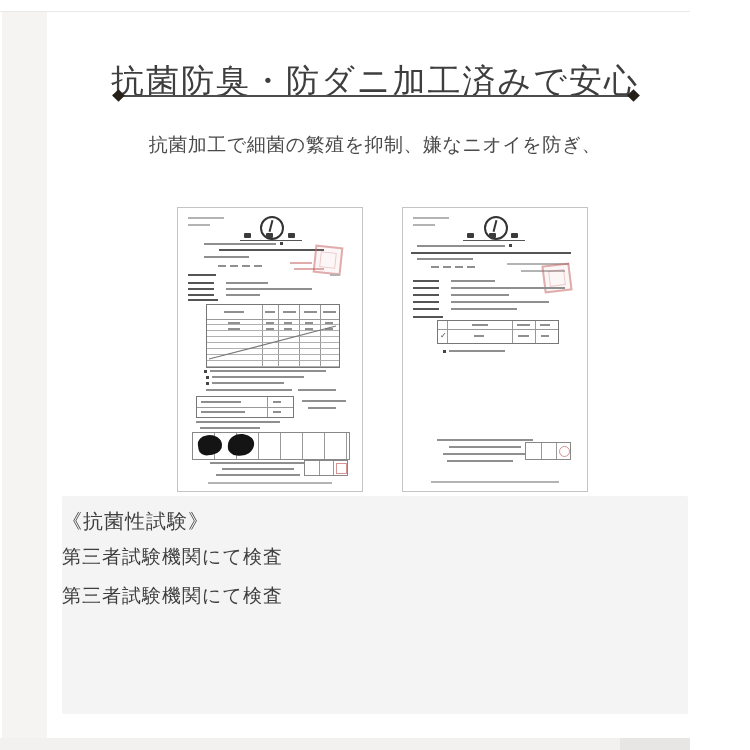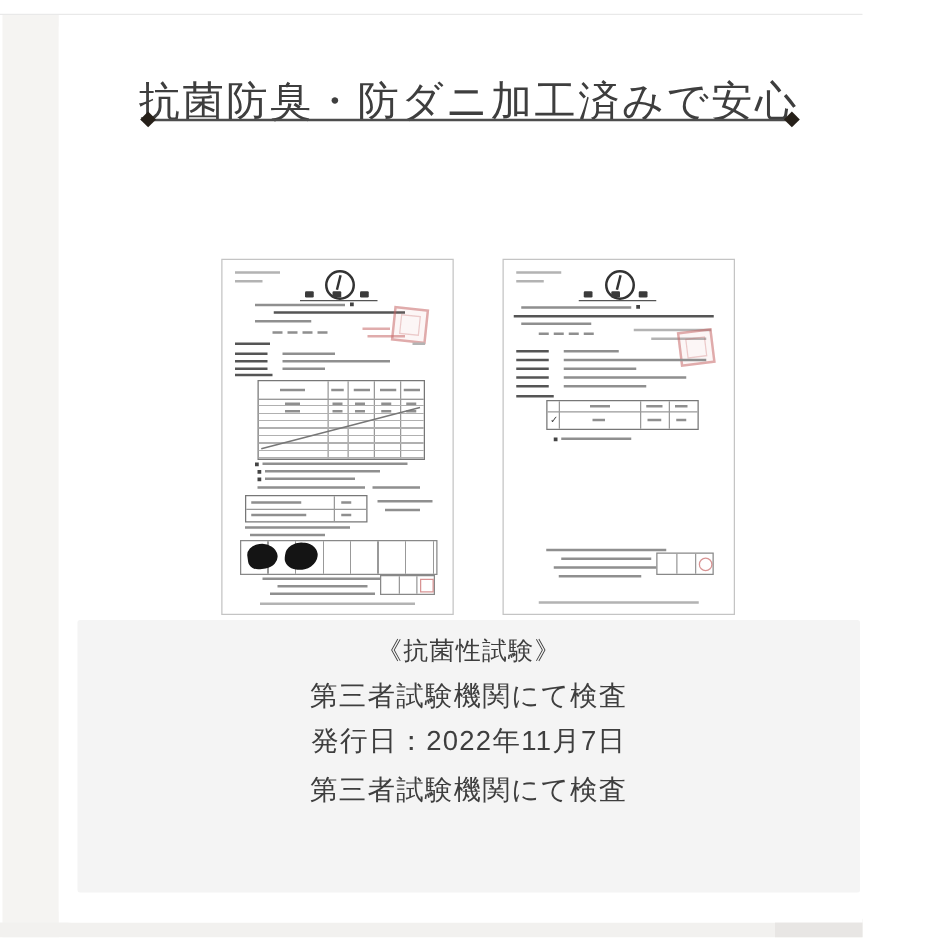--- a/index.html
+++ b/index.html
@@ -50,25 +50,25 @@
   .rows{position:absolute;left:0;right:0;bottom:0;background:repeating-linear-gradient(to bottom,transparent 0 5px,#b0b0b0 5px 6px);}
   .strip{position:absolute;border:1px solid #888;background:repeating-linear-gradient(to right,transparent 0 21px,#999 21px 22px);}
   .blob{position:absolute;background:#141414;}
   .diag{position:absolute;left:0;top:0;pointer-events:none;}
   .stampbox{position:absolute;border:1px solid #888;background:#fff;}
   .redcell{position:absolute;border:1px solid var(--stamp-red);opacity:.7;}
   .check{position:absolute;font-size:8px;line-height:8px;color:#444;}
 
   
   .panel{position:absolute;left:62px;top:496px;width:626px;height:218px;background:var(--panel-bg);border-radius:2px;}
-  .panel .group{text-align:center;color:var(--title-text);letter-spacing:1px;}
+  .panel .group{color:var(--title-text);letter-spacing:1px;}
   .panel .g1{margin-top:7px;}
   .panel .g2{margin-top:3px;}
   .t-name{font-size:20px;line-height:36px;font-weight:500;}
-  .t-row{font-size:22px;line-height:36px;}
+  .t-row{font-size:19px;line-height:36px;font-family:Liberation Serif, serif;}
 </style>
 </head>
 <body>
 
 <div class="stage">
 
   <div class="top-line"></div>
   <div class="band-left"></div>
   <div class="band-right"></div>
   <div class="corner-right"></div>
@@ -79,20 +79,21 @@
 
   <h2 class="title">抗菌防臭・防ダニ加工済みで安心</h2>
 
   <div class="divider">
     <span class="diamond"></span>
     <span class="line"></span>
     <span class="diamond"></span>
   </div>
 
   <div class="desc">
+    <div>抗菌加工で細菌の繁殖を抑制、嫌なニオイを防ぎ、</div>
   </div>
 
   <div class="doc" style="left:177px;top:207px;">
     <div>
       <div class="ml l" style="left:10px;top:9px;width:36px;"></div>
       <div class="ml l" style="left:10px;top:16px;width:22px;"></div>
     </div>
     <div class="logo" style="left:82px;top:8px;"></div>
     <div>
       <div class="seal" style="left:66px;top:25px;"></div>
@@ -254,20 +255,19 @@
       <div class="vln" style="left:30px;"></div>
       <div class="redcell" style="left:33px;top:3px;width:9px;height:9px;border-radius:50%;"></div>
     </div>
     <div class="ml l" style="left:28px;top:273px;width:128px;"></div>
   </div>
 
   <div class="panel">
     <div class="group g1">
       <div class="t-name">《抗菌性試験》</div>
       <div class="t-row">第三者試験機関にて検査</div>
-      <div class="t-row">発行日：2022年11月7日</div>
     </div>
     <div class="group g2">
       <div class="t-row">第三者試験機関にて検査</div>
     </div>
   </div>
 
 </div>
 
 </body></html>

